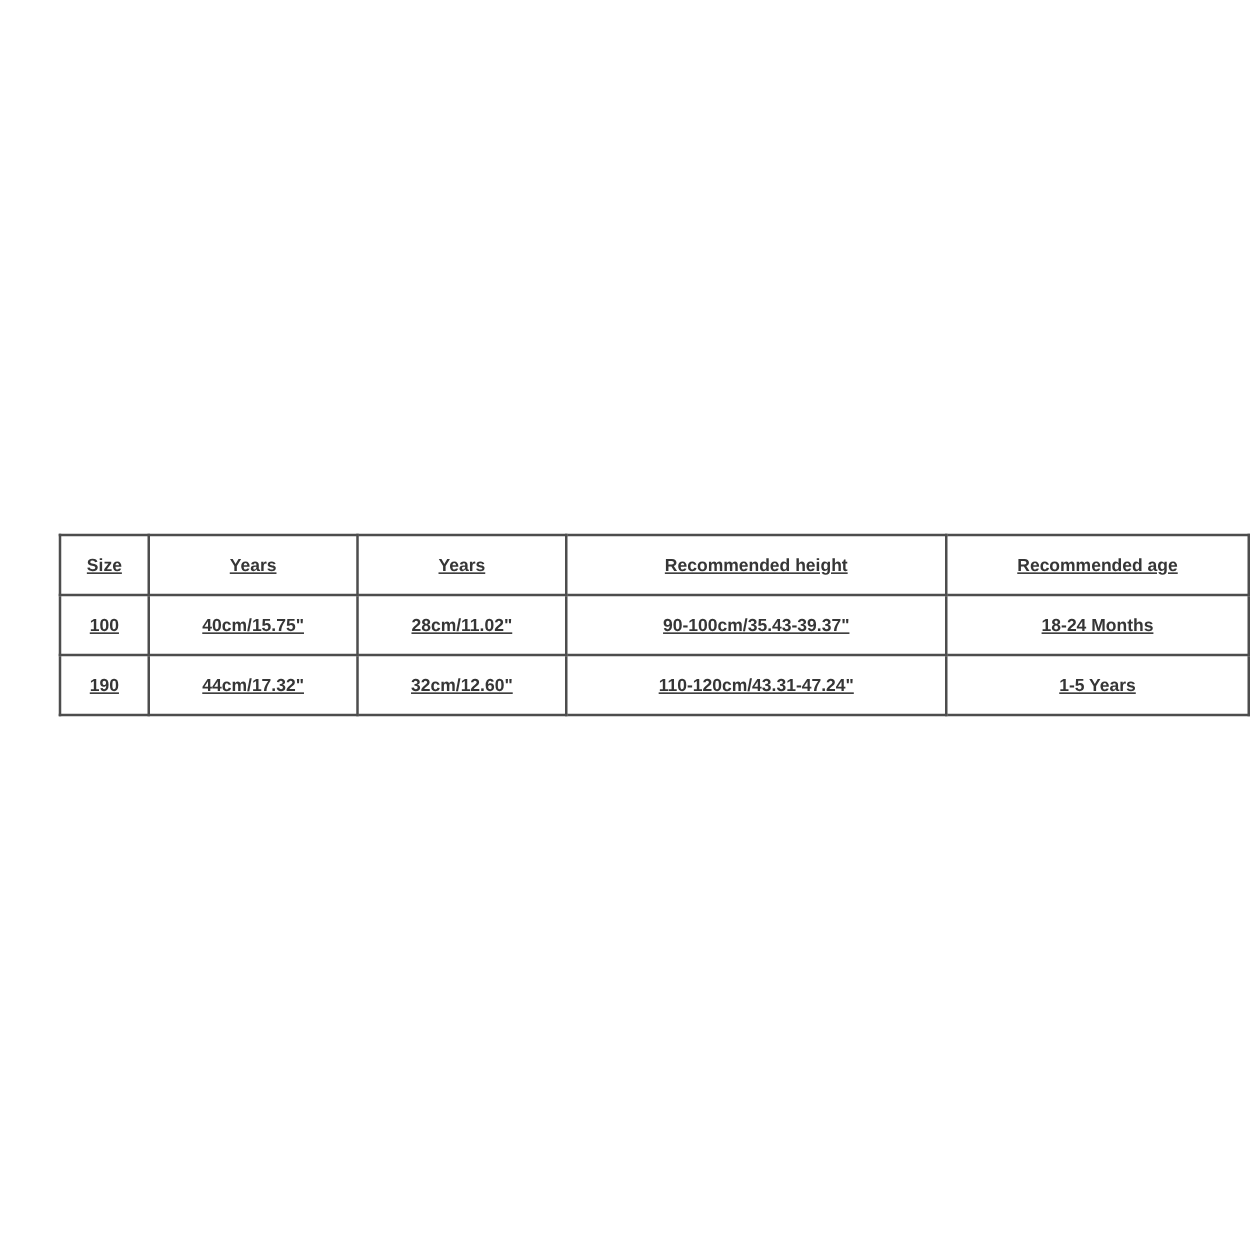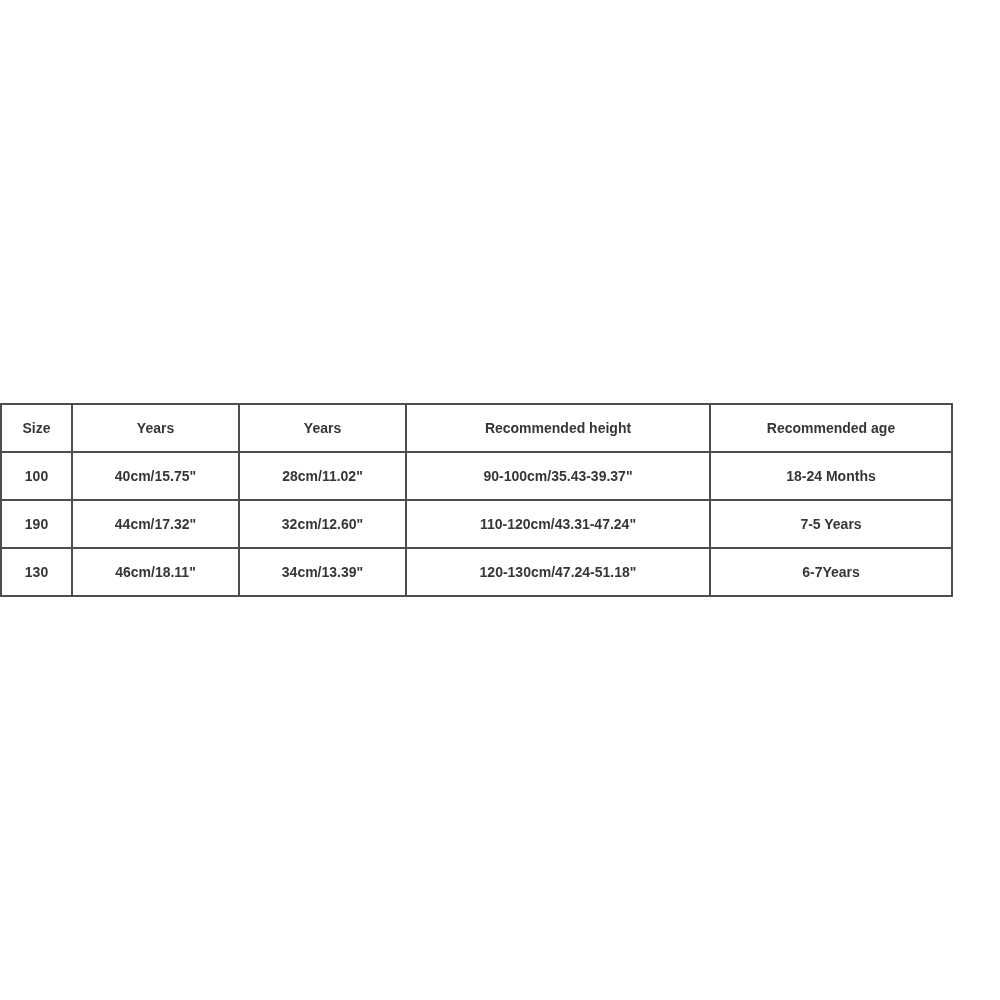--- a/index.html
+++ b/index.html
@@ -8,21 +8,22 @@
     background: #ffffff;
     width: 1000px;
     height: 1000px;
     font-family: "Liberation Sans", sans-serif;
   }
   .page {
     width: 1000px;
     height: 1000px;
     display: flex;
     align-items: center;
-    justify-content: flex-start;
+    justify-content: flex-end;
+    text-decoration: underline;
   }
   table.size-chart {
     border-collapse: collapse;
     table-layout: fixed;
     width: 951px;
   }
   table.size-chart th,
   table.size-chart td {
     border: 2px solid #4d4d4d;
     height: 46px;
@@ -68,24 +69,17 @@
         <td>40cm/15.75"</td>
         <td>28cm/11.02"</td>
         <td>90-100cm/35.43-39.37"</td>
         <td>18-24 Months</td>
       </tr>
       <tr>
         <td>190</td>
         <td>44cm/17.32"</td>
         <td>32cm/12.60"</td>
         <td>110-120cm/43.31-47.24"</td>
-        <td>7-5 Years</td>
-      </tr>
-      <tr>
-        <td>130</td>
-        <td>46cm/18.11"</td>
-        <td>34cm/13.39"</td>
-        <td>120-130cm/47.24-51.18"</td>
-        <td>6-7Years</td>
+        <td>1-5 Years</td>
       </tr>
     </tbody>
   </table>
 </div>
 
 </body></html>

